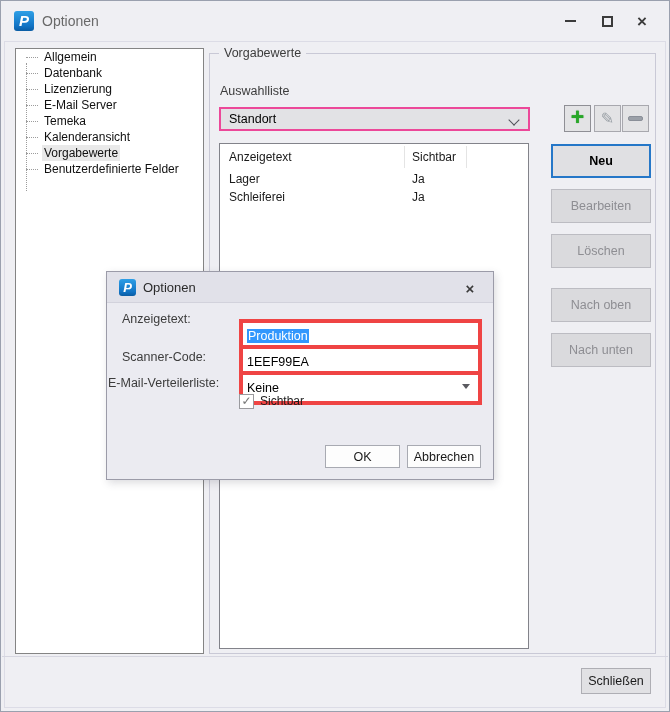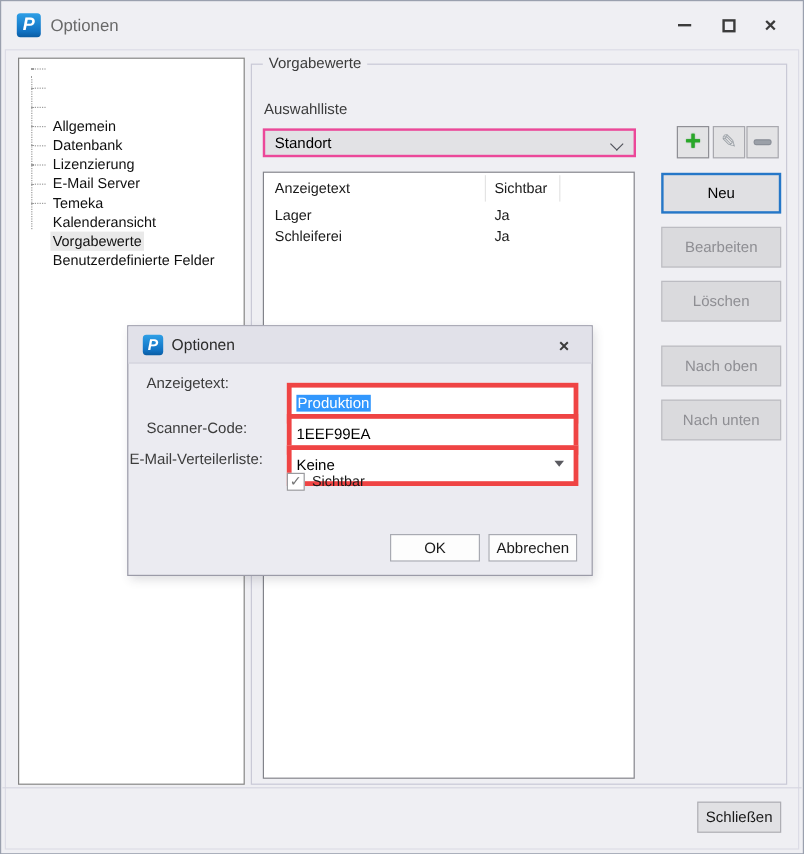--- a/index.html
+++ b/index.html
@@ -48,21 +48,21 @@
   }
   .tree-item {
     position:relative; height:16px; line-height:16px;
     padding-left:26px; white-space:nowrap; color:#101010; font-size:12px;
   }
   .tree-item:first-child { margin-top:6px; }
   .tree-item::before {
     content:""; position:absolute; left:10px; top:8px; width:12px;
     border-top:1px dotted #9c9c9c;
   }
-  .tree-item .lbl { display:inline-block; padding:0 2px;margin-top:48px; }
+  .tree-item .lbl { display:inline-block; padding:0 2px; }
   .tree-item.selected .lbl { background:#e9e9e9; }
   
   .groupbox {
     position:absolute; left:208px; top:52px; width:447px; height:601px;
     border:1px solid #c9c9d6;
   }
   .groupbox > .legend {
     position:absolute; left:9px; top:-8px; padding:0 5px;
     background:#efeff3; color:#3c3c3c; font-size:12.5px;
   }
@@ -107,21 +107,21 @@
   .lv-row .c1 { position:absolute; left:9px; }
   .lv-row .c2 { position:absolute; left:192px; }
   
   .act-btn {
     position:absolute; left:550px; width:100px; height:34px;
     background:#dadadd; border:1px solid #bcbcc2;
     display:flex; align-items:center; justify-content:center;
     font-size:12.5px; color:#8e8e93;
   }
   .act-btn.enabled { background:#e0e0e3; border:2px solid #2577c8; color:#000; }
-  .btn-neu { top:143px; } .btn-bearbeiten { top:188px; } .btn-loeschen { top:233px; }
+  .btn-neu { top:143px;font-weight:bold; } .btn-bearbeiten { top:188px; } .btn-loeschen { top:233px; }
   .btn-nachoben { top:287px; } .btn-nachunten { top:332px; }
   
   .modal {
     position:absolute; left:105px; top:270px; width:388px; height:209px;
     background:#ebebf1; border:1px solid #9b9ba8;
     box-shadow: 2px 3px 8px rgba(60,60,80,0.18); z-index:10;
   }
   .modal-titlebar { position:absolute; left:0; top:0; right:0; height:31px; background:#e1e1e9; border-bottom:1px solid #d2d2dc; }
   .modal-logo {
     position:absolute; left:12px; top:7px; width:17px; height:17px;

